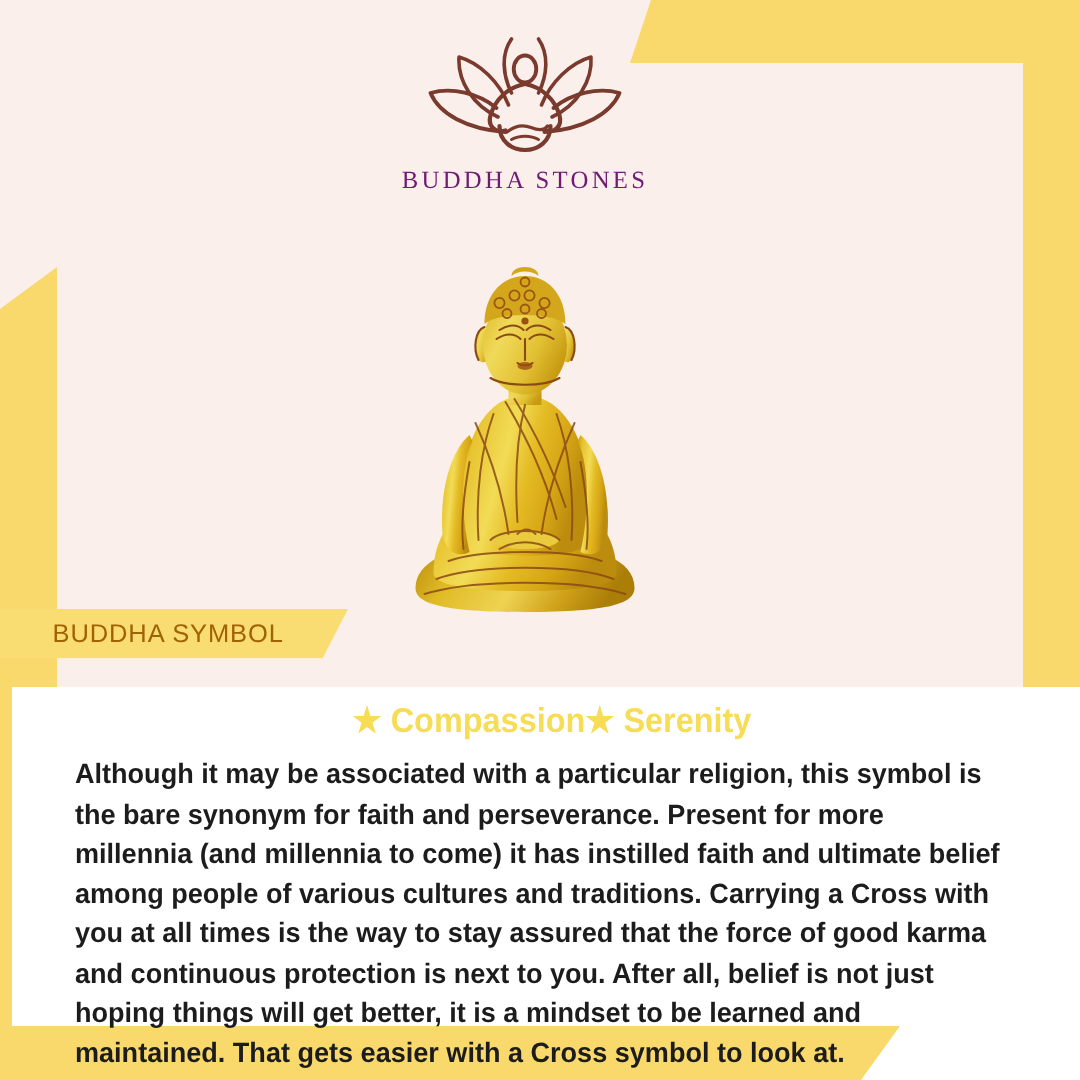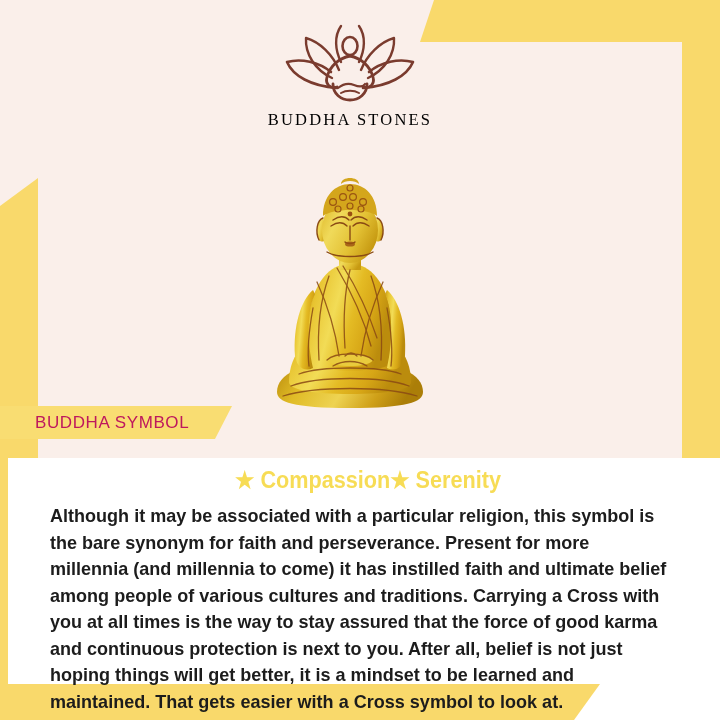--- a/index.html
+++ b/index.html
@@ -65,21 +65,21 @@
     width: 700px;
     text-align: center;
   }
   .logo-mark { display: block; margin: 0 auto; }
   .logo-wordmark {
     display: block;
     margin-top: 4px;
     font-family: "Liberation Serif", serif;
     font-size: 16.5px;
     letter-spacing: 2.2px;
-    color: #000000;
+    color: #701a75;
   }
 
   
   .title-banner {
     position: absolute;
     left: 150px; top: 127px;
     width: 420px; height: 50px;
     background: #fefcf9;
     display: flex;
     align-items: center;
@@ -110,21 +110,21 @@
     position: absolute;
     left: 0; top: 406px;
     width: 232px; height: 33px;
     background: #f9dd72;
     clip-path: polygon(0 0, 100% 0, calc(100% - 17px) 100%, 0 100%);
     display: flex;
     align-items: center;
   }
   .badge-label {
     margin-left: 35px;
-    color: #be185d;
+    color: #a16207;
     font-size: 17px;
     letter-spacing: 0.6px;
   }
 
   
   .content {
     position: absolute;
     left: 8px; top: 458px;
     width: 720px; height: 226px;
     background: #ffffff;

